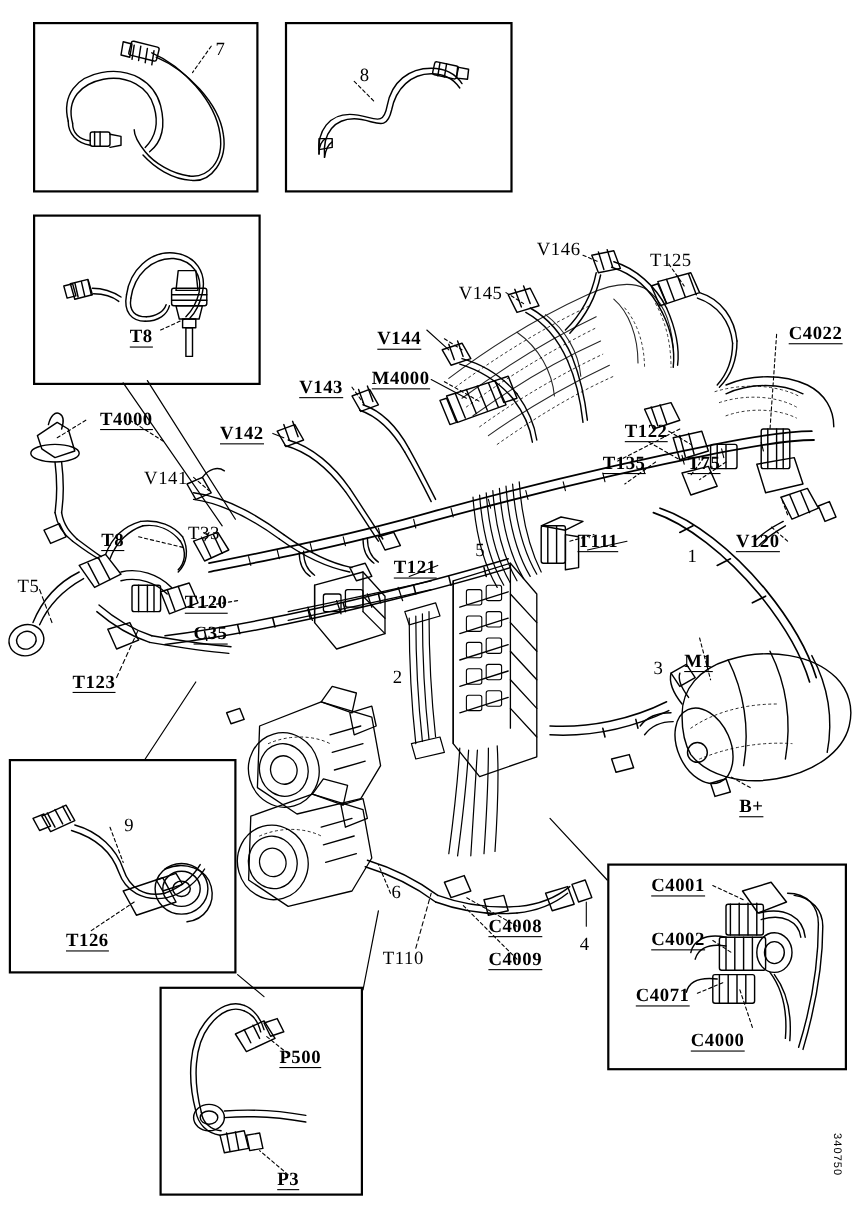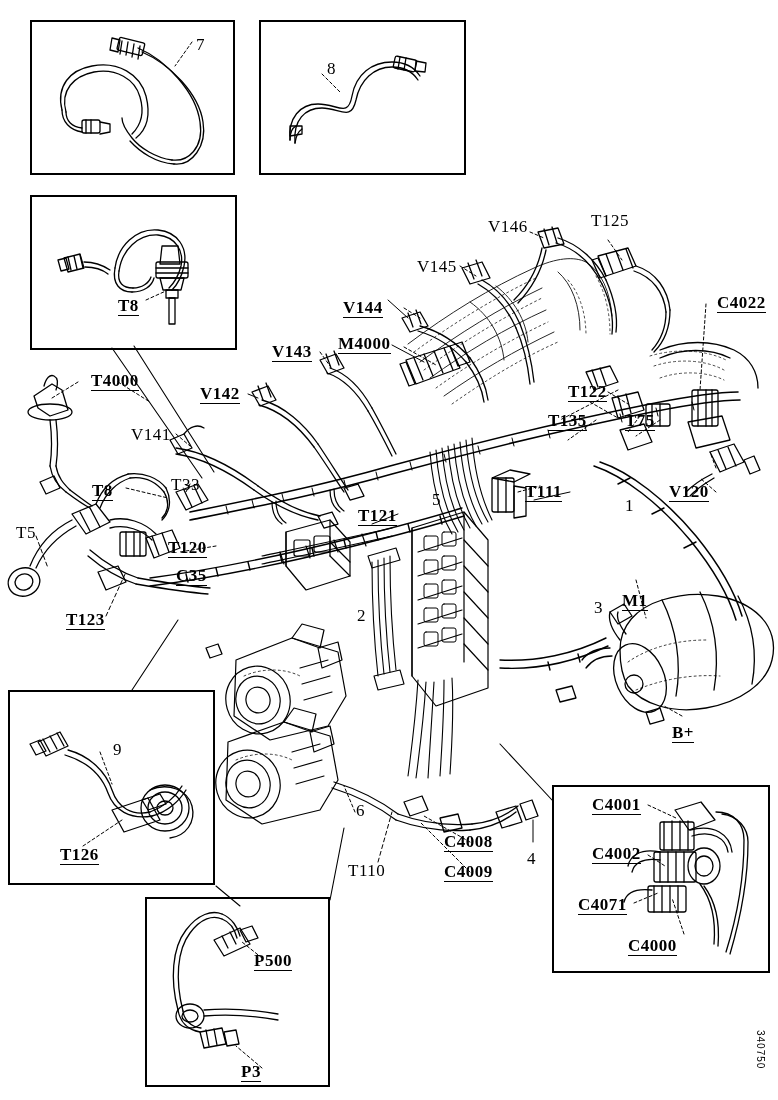--- a/index.html
+++ b/index.html
@@ -538,21 +538,21 @@
   <div class="inset" style="left:30px;top:195px;width:207px;height:155px;background:transparent;"></div>
   <div class="inset" style="left:8px;top:690px;width:207px;height:195px;background:transparent;"></div>
   <div class="inset" style="left:552px;top:785px;width:218px;height:188px;background:transparent;"></div>
   <div class="inset" style="left:145px;top:897px;width:185px;height:190px;background:transparent;"></div>
 
   <div id="labels-layer">
       <div class="lbl" style="left: 196px; top: 36px;">7</div>
       <div class="lbl" style="left: 327px; top: 60px;">8</div>
       <div class="lbl u" style="left: 118px; top: 297px;">T8</div>
       <div class="lbl" style="left: 488px; top: 218px;">V146</div>
-      <div class="lbl" style="left: 591px; top: 212px;">T125</div>
+      <div class="lbl" style="left: 591px; top: 228px;">T125</div>
       <div class="lbl" style="left: 417px; top: 258px;">V145</div>
       <div class="lbl u" style="left: 717px; top: 294px;">C4022</div>
       <div class="lbl u" style="left: 343px; top: 299px;">V144</div>
       <div class="lbl u" style="left: 338px; top: 335px;">M4000</div>
       <div class="lbl u" style="left: 272px; top: 343px;">V143</div>
       <div class="lbl u" style="left: 68px; top: 372px; margin-left: 23px;">T4000</div>
       <div class="lbl u" style="left: 200px; top: 385px;">V142</div>
       <div class="lbl u" style="left: 568px; top: 383px;">T122</div>
       <div class="lbl u" style="left: 548px; top: 412px;">T135</div>
       <div class="lbl u" style="left: 625px; top: 412px;">T75</div>
@@ -570,21 +570,21 @@
       <div class="lbl u" style="left: 60px; top: 846px;">T126</div>
       <div class="lbl u" style="left: 672px; top: 724px;">B+</div>
       <div class="lbl u" style="left: 592px; top: 796px;">C4001</div>
       <div class="lbl u" style="left: 592px; top: 845px;">C4002</div>
       <div class="lbl u" style="left: 578px; top: 896px;">C4071</div>
       <div class="lbl u" style="left: 628px; top: 937px;">C4000</div>
       <div class="lbl u" style="left: 444px; top: 833px;">C4008</div>
       <div class="lbl u" style="left: 444px; top: 863px;">C4009</div>
       <div class="lbl" style="left: 348px; top: 862px;">T110</div>
       <div class="lbl u" style="left: 254px; top: 952px; text-align: right;">P500</div>
-      <div class="lbl u" style="left: 241px; top: 1063px;">P3</div>
+      <div class="lbl u" style="left: 252px; top: 1063px;">P3</div>
     </div>
   <div id="numbers-layer">
       <div class="num" style="left: 432px; top: 490px;">5</div>
       <div class="num" style="left: 625px; top: 496px;">1</div>
       <div class="num" style="left: 357px; top: 606px;">2</div>
       <div class="num" style="left: 594px; top: 598px;">3</div>
       <div class="num" style="left: 356px; top: 801px;">6</div>
       <div class="num" style="left: 527px; top: 849px;">4</div>
       <div class="num" style="left: 113px; top: 740px;">9</div>
     </div>

